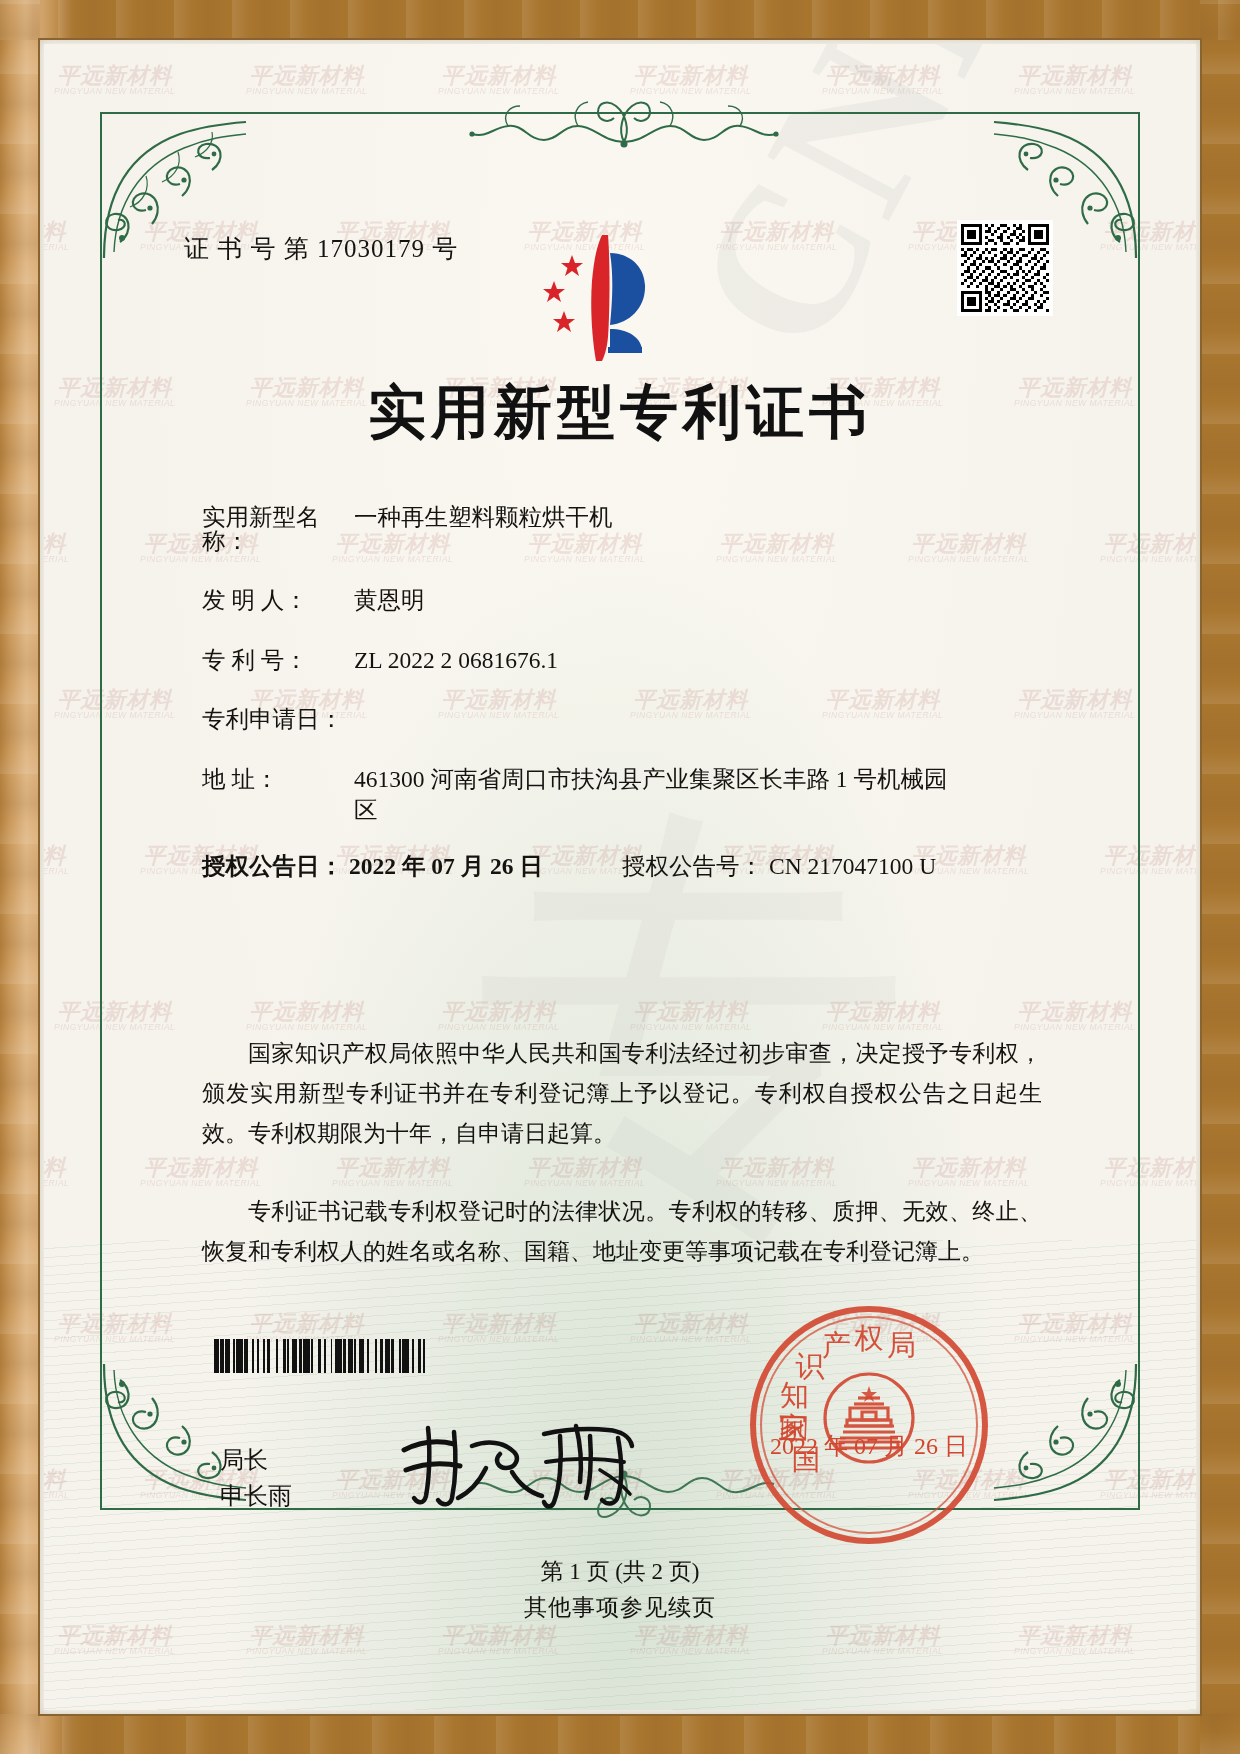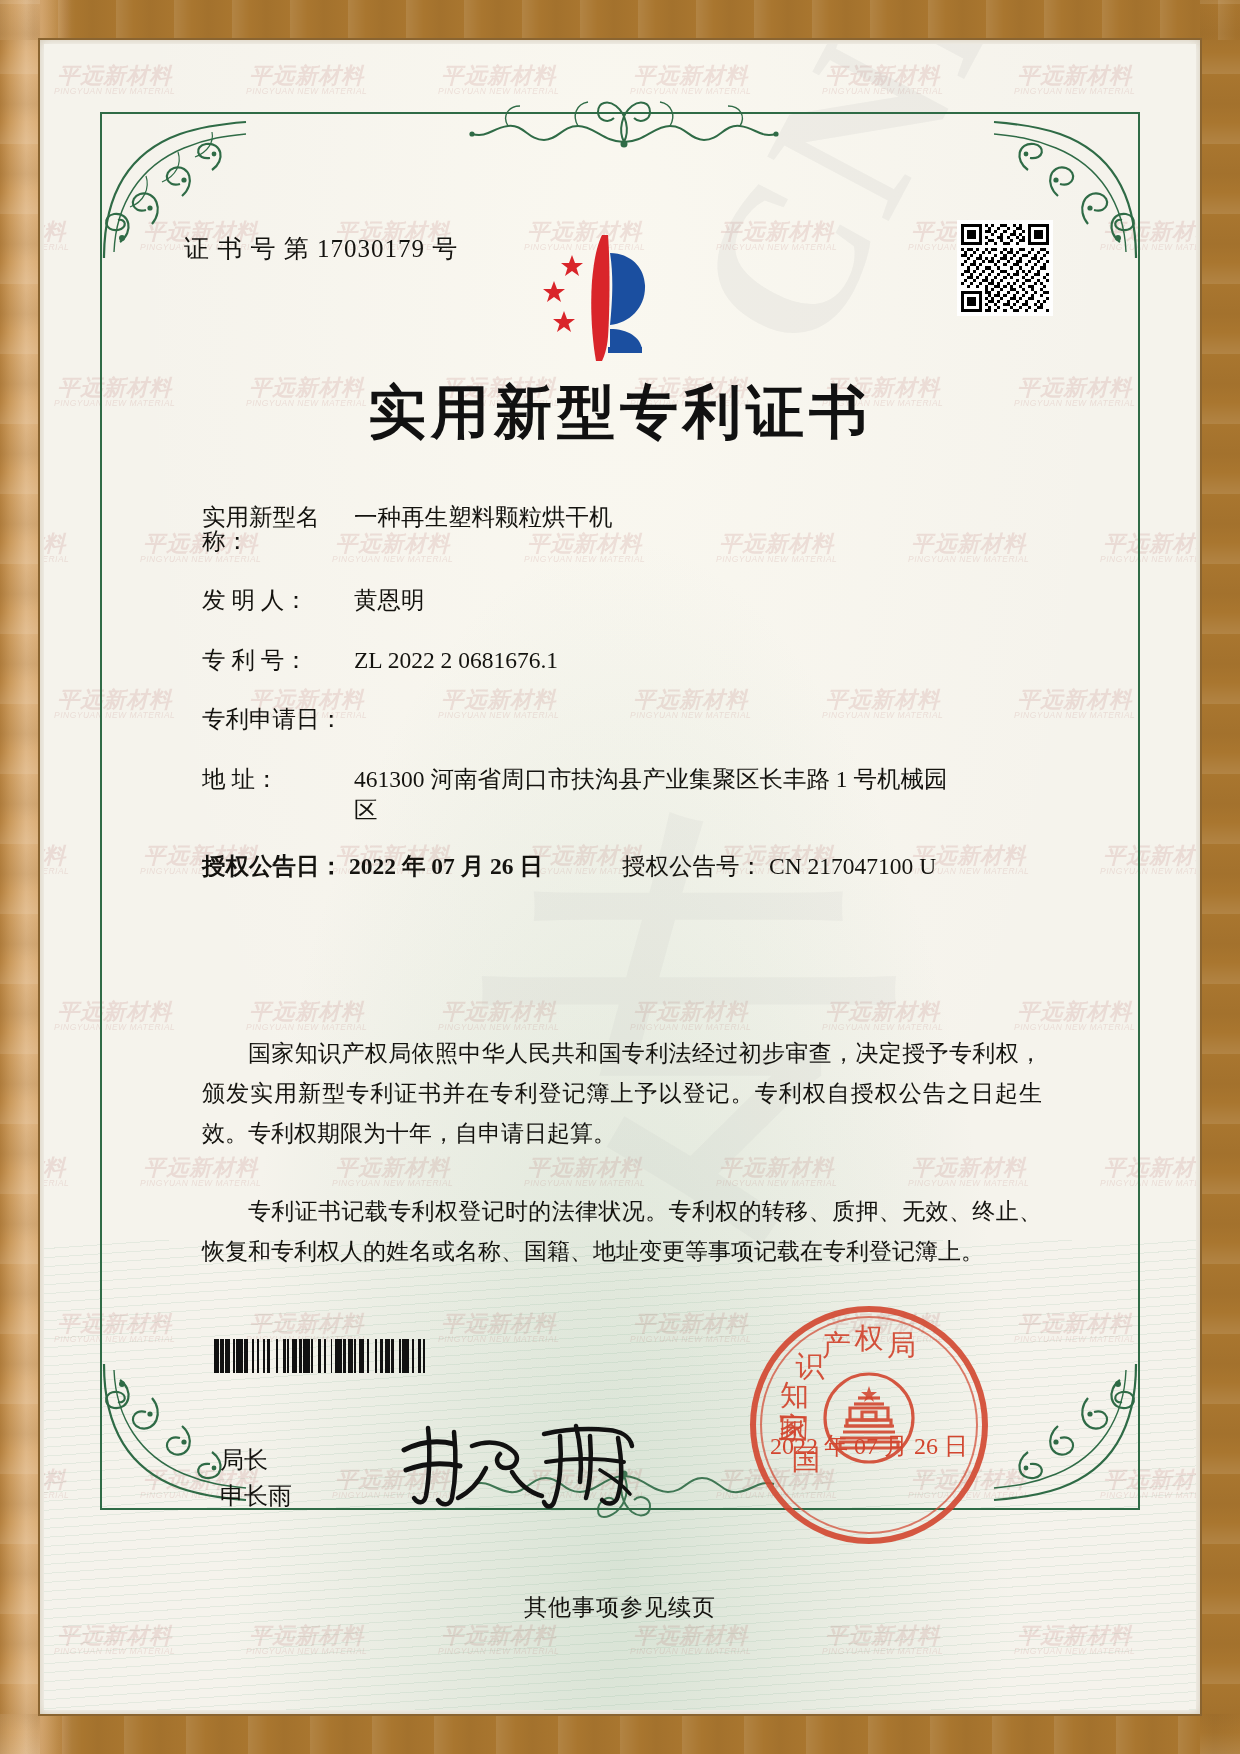--- a/index.html
+++ b/index.html
@@ -916,16 +916,17 @@
           <path d="M118 112 L132 112 L132 120 L118 120 Z"></path>
           <path d="M96 142 L154 142 L154 148 L96 148 Z"></path>
         </g>
         <g fill="#d2462f" opacity="0.88">
           <polygon points="125,86 127,92 133,92 128,96 130,102 125,98 120,102 122,96 117,92 123,92"></polygon>
         </g>
       </svg>
     </div>
     <div class="seal-date">2022 年 07 月 26 日</div>
 
+    <div class="page-no">第 1 页 (共 2 页)</div>
   </div>
 </div>
 
 <div class="footer-note">其他事项参见续页</div>
 
 </body></html>

